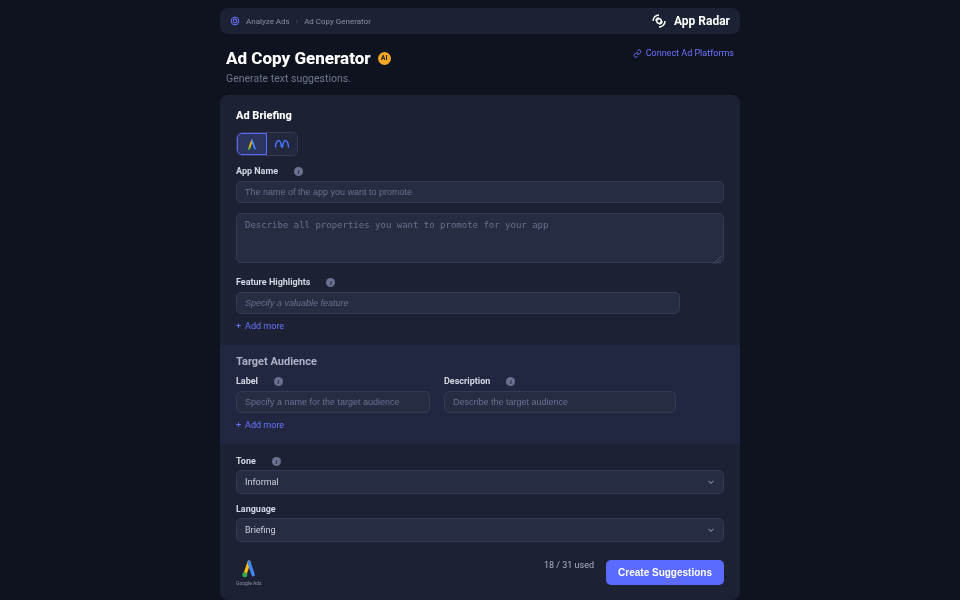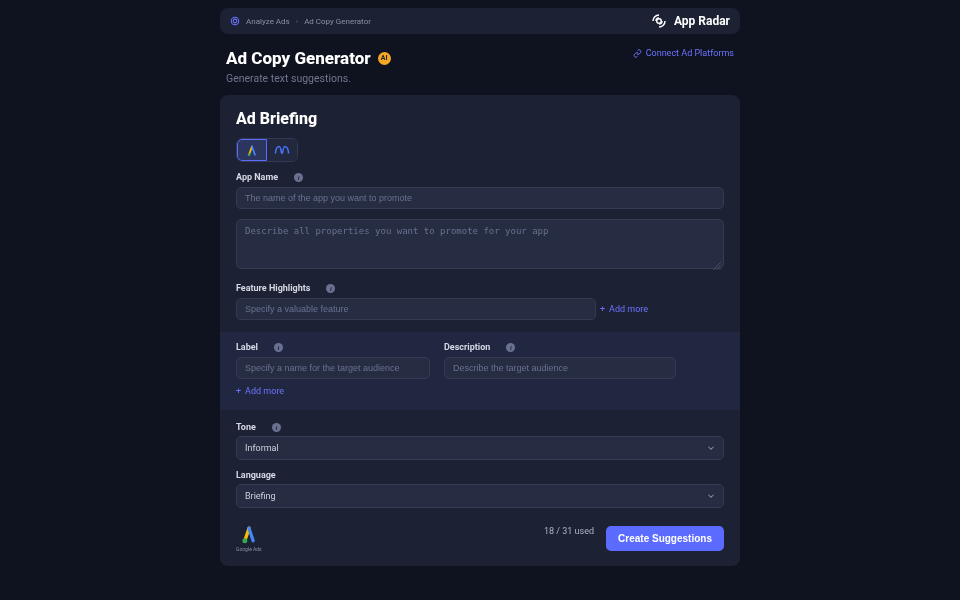--- a/index.html
+++ b/index.html
@@ -78,21 +78,21 @@
     cursor: pointer;
   }
   
   .card {
     background: #1c2133;
     border-radius: 8px;
     padding: 14px 16px 14px;
   }
   .section-title {
     color: #ffffff;
-    font-size: 16px;
+    font-size: 11px;
     font-weight: 800;
     margin-bottom: 10px;
   }
   .platform-toggle {
     display: inline-flex;
     border: 1px solid #343a54;
     border-radius: 6px;
     overflow: hidden;
     margin-bottom: 10px;
   }
@@ -140,21 +140,21 @@
   .text-input { height: 22px; }
   .textarea { height: 50px; resize: none; position: relative; }
   .textarea-wrap { position: relative; }
   .resize-handle {
     position: absolute; right: 3px; bottom: 3px;
     width: 8px; height: 8px;
     pointer-events: none;
     opacity: .4;
   }
   .field { margin-bottom: 10px; }
-  .feature-input { width: 360px; max-width: 92%; }
+  .feature-input { width: 444px; max-width: 92%; font-style: italic; }
   .add-more {
     color: #6d74ff;
     font-size: 9px;
     display: inline-flex; align-items: center; gap: 4px;
     cursor: pointer;
     margin-top: 6px;
   }
   .sub-panel {
     background: #212741;
     margin: 12px -16px 0;
@@ -300,20 +300,21 @@
       </div>
       <input class="text-input feature-input" type="text" placeholder="Specify a valuable feature" style="">
       <div class="add-more">
         <span>+</span>
         <span>Add more</span>
       </div>
     </div>
 
     
     <div class="sub-panel">
+      <div class="section-sub">Target Audience</div>
       <div class="two-col">
         <div class="col">
           <div class="field-label">
             <span>Label</span>
             <span class="info-icon">i</span>
           </div>
           <input class="text-input" type="text" placeholder="Specify a name for the target audience" style="">
         </div>
         <div class="col2">
           <div class="field-label">

